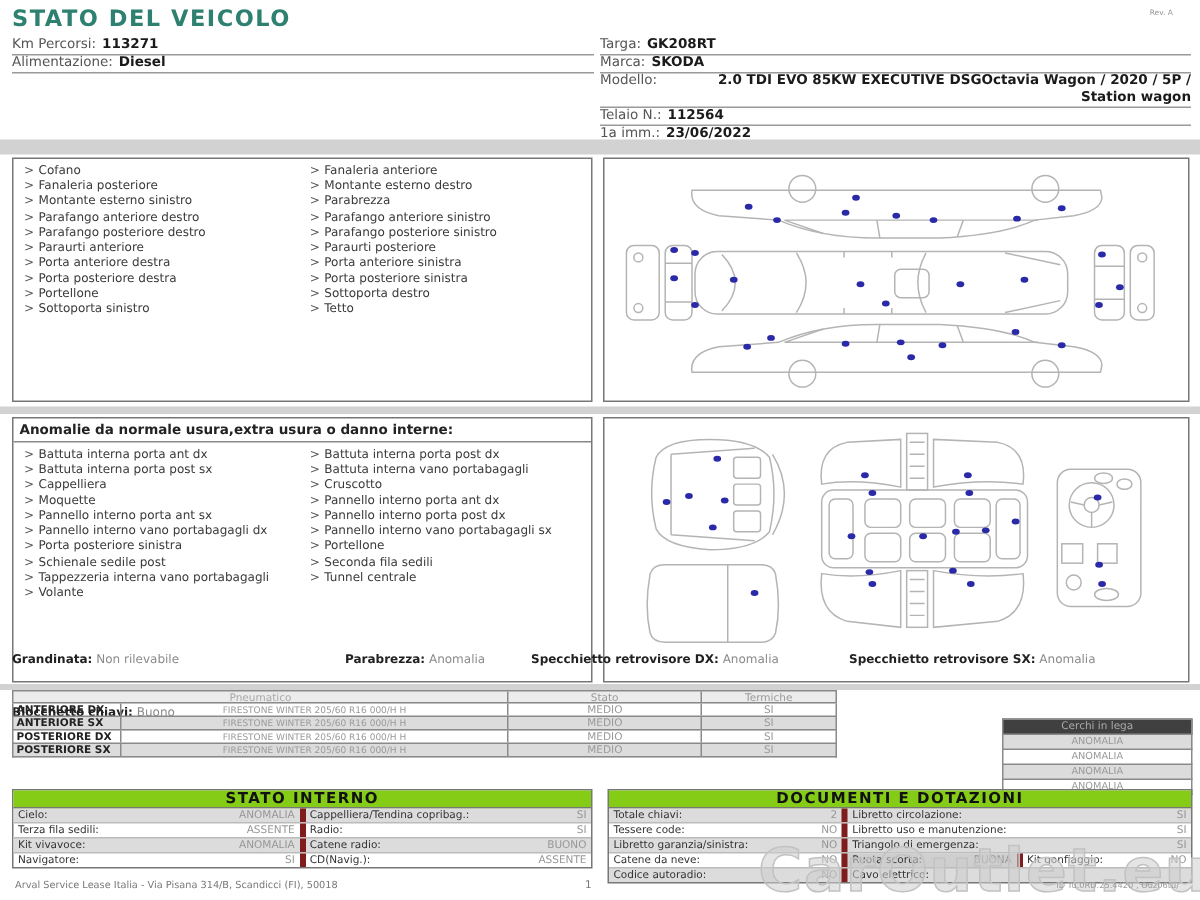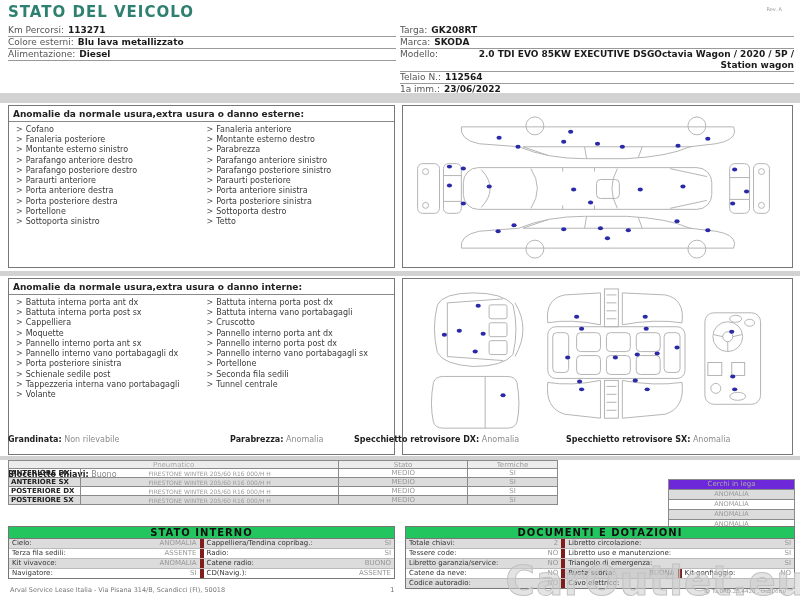--- a/index.html
+++ b/index.html
@@ -40,26 +40,26 @@
   .tc{box-sizing:border-box;border-left:1px solid #8a8a8a;text-align:center;overflow:hidden;white-space:nowrap;}
   .tc:first-child{border-left:none;}
   .tc.pos{width:84px;text-align:left;font-weight:bold;color:#222;font-size:7px;padding-left:2px;}
   .tc.spec{width:308px;color:#9a9a9a;font-size:6px;}
   .tc.pne{width:392px;font-size:7px;}
   .tc.sta{width:153px;font-size:7px;color:#9a9a9a;}
   .tc.ter{width:107px;font-size:7px;color:#9a9a9a;}
   .cerchi{box-sizing:border-box;}
   .crow{height:9px;line-height:9px;border:1px solid #8a8a8a;border-top:none;text-align:center;
         font-size:6.5px;color:#9a9a9a;}
-  .crow.head{border-top:1px solid #8a8a8a;background:#6d28d9;color:#a9a9a9;font-size:7px;}
+  .crow.head{border-top:1px solid #8a8a8a;background:#404040;color:#a9a9a9;font-size:7px;}
   .crow:nth-child(even):not(.head){background:#dcdcdc;}
 
   
   .kv{border:1px solid #777;box-sizing:border-box;}
-  .kv-head{background:#22c55e;border-bottom:1px solid #777;text-align:center;font-size:10px;
+  .kv-head{background:#84cc16;border-bottom:1px solid #777;text-align:center;font-size:10px;
            font-weight:bold;color:#111;height:11px;line-height:11px;letter-spacing:1px;}
   .kv-row{display:flex;height:9px;line-height:9px;border-top:1px solid #bbb;font-size:7px;}
   .kv-row:first-of-type{border-top:none;}
   .kv-rows .kv-row:nth-child(odd){background:#dcdcdc;}
   .kv-cell{flex:1;display:flex;justify-content:space-between;padding:0 3px;border-left:4px solid #7f1d1d;
            box-sizing:border-box;overflow:hidden;white-space:nowrap;}
   .kv-cell:first-child{border-left:none;gap:28px;}
   .kv-cell .l{color:#333;}
   .kv-cell .v{color:#979797;}
   .kv-cell.hl{background:#cfcfcf;}
@@ -78,24 +78,20 @@
   <div class="abs title">STATO DEL VEICOLO</div>
   <div class="abs rev">Rev. A</div>
 
   <div class="abs info-col" style="left:8px;top:25px;width:388px;">
 
       <div class="info-row">
         <span class="lbl">Km Percorsi:</span>
         <span class="val">113271</span>
       </div>
 
-      <div class="info-row">
-        <span class="lbl">Colore esterni:</span>
-        <span class="val">Blu lava metallizzato</span>
-      </div>
 
       <div class="info-row">
         <span class="lbl">Alimentazione:</span>
         <span class="val">Diesel</span>
       </div>
     </div>
   <div class="abs info-col" style="left:400px;top:25px;width:394px;">
 
       <div class="info-row">
         <span class="lbl">Targa:</span>
@@ -119,21 +115,20 @@
 
       <div class="info-row">
         <span class="lbl">1a imm.:</span>
         <span class="val" style="white-space:normal;line-height:11px;">23/06/2022</span>
       </div>
     </div>
 
   <div class="abs band" style="top:93px;height:10px;"></div>
 
   <div class="abs panel" style="left:8px;top:105px;width:387px;height:163px;">
-    <div class="panel-title">Anomalie da normale usura,extra usura o danno esterne:</div>
     <div class="cols">
       <div class="col">
 
       <div class="li"><span class="arrow">&gt;</span><span>Cofano</span></div>
           <div class="li"><span class="arrow">&gt;</span><span>Fanaleria posteriore</span></div>
           <div class="li"><span class="arrow">&gt;</span><span>Montante esterno sinistro</span></div>
           <div class="li"><span class="arrow">&gt;</span><span>Parafango anteriore destro</span></div>
           <div class="li"><span class="arrow">&gt;</span><span>Parafango posteriore destro</span></div>
           <div class="li"><span class="arrow">&gt;</span><span>Paraurti anteriore</span></div>
           <div class="li"><span class="arrow">&gt;</span><span>Porta anteriore destra</span></div>
@@ -449,21 +444,21 @@
             <span class="l">Tessere code:</span>
             <span class="v">NO</span>
           </div>
         <div class="kv-cell">
             <span class="l">Libretto uso e manutenzione:</span>
             <span class="v">SI</span>
           </div>
       </div>
       <div class="kv-row">
         <div class="kv-cell" style="flex:0 0 40%;">
-            <span class="l">Libretto garanzia/service:</span>
+            <span class="l">Libretto garanzia/sinistra:</span>
             <span class="v">NO</span>
           </div>
         <div class="kv-cell">
             <span class="l">Triangolo di emergenza:</span>
             <span class="v">SI</span>
           </div>
       </div>
       <div class="kv-row">
         <div class="kv-cell" style="flex:0 0 40%;">
             <span class="l">Catene da neve:</span>

